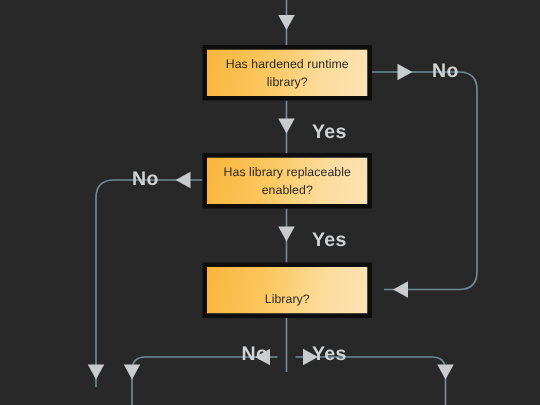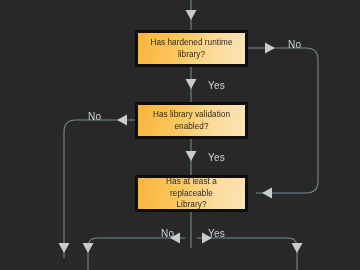--- a/index.html
+++ b/index.html
@@ -37,23 +37,24 @@
     letter-spacing: 0.05px;
     padding: 2px 6px;
   }
   .node-text {
     display: block;
     width: 100%;
   }
   .edge-label {
     position: absolute;
     color: #cfd3d4;
-    font-size: 10px;
+    font-size: 13px;
     letter-spacing: 0.2px;
     white-space: nowrap;
+    font-weight: bold;
   }
 </style>
 </head>
 <body>
 
 <div id="canvas">
 
   <svg id="wires" viewBox="0 0 360 270">
     <defs>
       <style>
@@ -92,28 +93,28 @@
 
   <div class="node" style="left:135px; top:30px; width:113px; height:37px;">
     <span class="node-text">
       <span>Has hardened runtime</span><br>
       <span>library?</span>
     </span>
   </div>
 
   <div class="node" style="left:135px; top:102px; width:113px; height:37px;">
     <span class="node-text">
-      <span>Has library validation</span><br>
+      <span>Has library replaceable</span><br>
       <span>enabled?</span>
     </span>
   </div>
 
   <div class="node" style="left:135px; top:175px; width:113px; height:37px;">
     <span class="node-text">
-      <span>Has at least a replaceable</span><br>
+      <br>
       <span>Library?</span>
     </span>
   </div>
 
   <div class="edge-label" style="left:288px; top:39px;">No</div>
 
   <div class="edge-label" style="left:208px; top:80px;">Yes</div>
 
   <div class="edge-label" style="left:88px; top:111px;">No</div>
 

